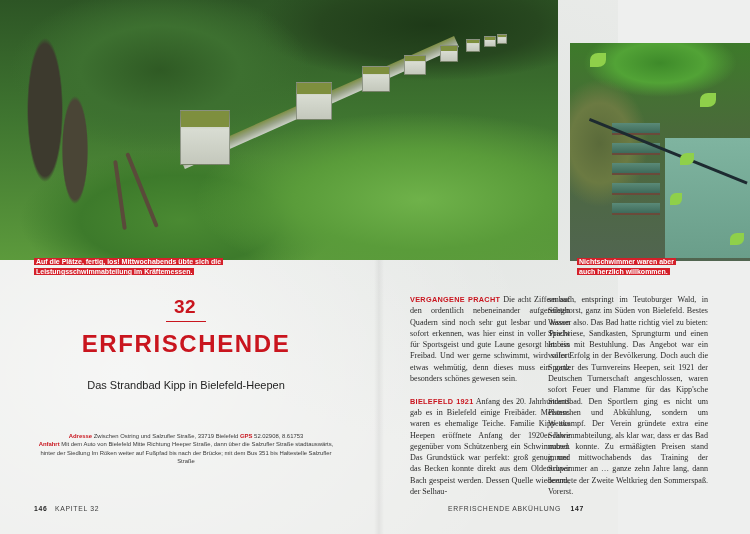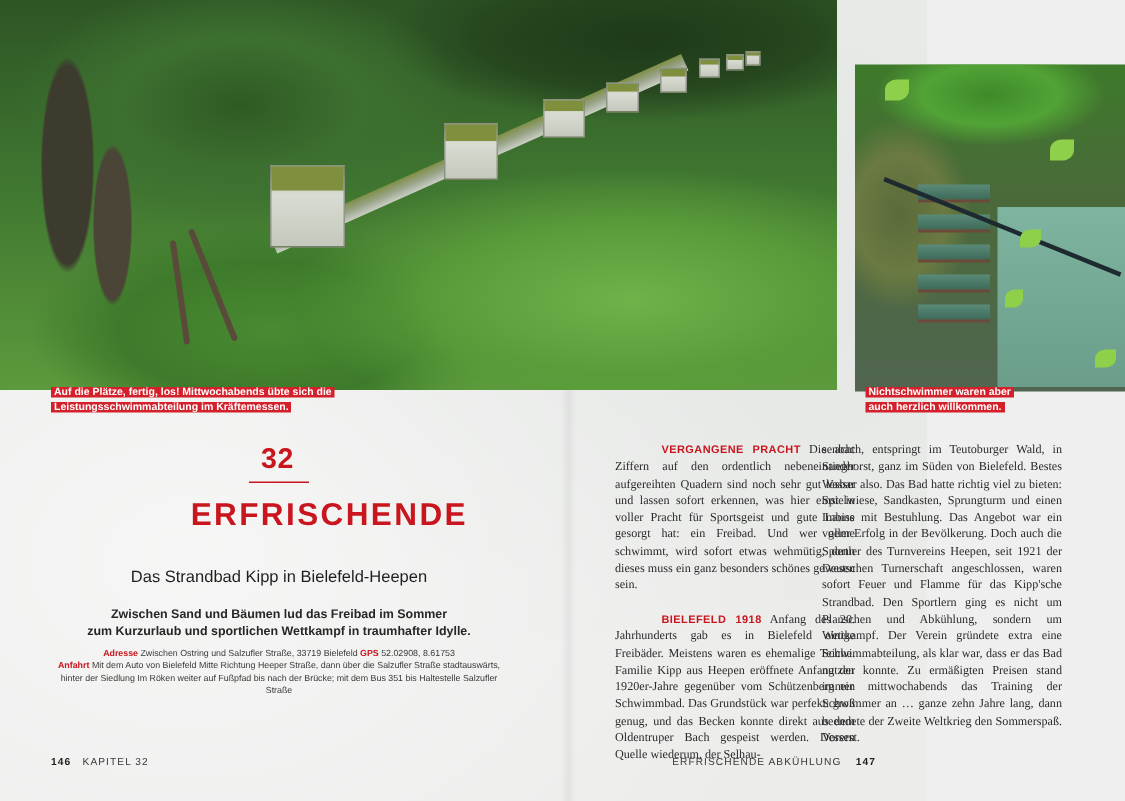--- a/index.html
+++ b/index.html
@@ -88,22 +88,22 @@
     
     .chapter-number {
       position: absolute; left: 120px; top: 296px; width: 130px; text-align: center;
       font-family: "Liberation Sans", sans-serif; font-weight: bold; font-size: 19px; color: #c9151e;
       letter-spacing: 0.5px;
     }
     .chapter-rule {
       position: absolute; left: 166px; top: 321px; width: 40px; height: 1px; background: #c9151e;
     }
     .chapter-title {
-      position: absolute; left: 60px; top: 333px; width: 252px; text-align: right;
-      font-family: "Liberation Sans", sans-serif; font-weight: bold; font-size: 21px; line-height: 21px;
+      position: absolute; left: 60px; top: 333px; width: 252px; text-align: center;
+      font-family: "Liberation Sans", sans-serif; font-weight: bold; font-size: 24px; line-height: 21px;
       color: #c9151e; letter-spacing: 1.6px;
     }
     .subtitle {
       position: absolute; left: 60px; top: 379px; width: 252px; text-align: center;
       font-size: 11px; color: #1e1e1e;
     }
     .teaser {
       position: absolute; left: 40px; top: 404px; width: 292px; text-align: center;
       font-size: 8.3px; font-weight: bold; line-height: 11.3px; color: #262626;
     }
@@ -118,21 +118,21 @@
       position: absolute; top: 294px; width: 160px;
       font-family: "Liberation Serif", serif; font-size: 8.1px; line-height: 11.3px; color: #2a2a2a;
       text-align: justify; hyphens: manual;
     }
     .col-1 { left: 410px; }
     .col-2 { left: 548px; }
     .col p { margin-bottom: 11.3px; }
     .col p:last-child { margin-bottom: 0; }
     .col .lead {
       font-family: "Liberation Sans", sans-serif; font-weight: bold; color: #c9151e;
-      font-size: 7.3px; letter-spacing: 0.3px; margin-left: 31px;
+      font-size: 7.3px; letter-spacing: 0.3px;
     }
 
     
     .folio {
       position: absolute; top: 505px; font-size: 6.8px; letter-spacing: 0.7px; color: #3a3a3a;
     }
     .folio .num { font-weight: bold; color: #1e1e1e; }
     .folio-left { left: 34px; }
     .folio-left .num { margin-right: 5px; }
     .folio-right { right: 34px; }
@@ -196,41 +196,37 @@
   <div class="caption caption-side">
     <span>Nichtschwimmer waren aber auch herzlich willkommen.</span>
   </div>
 
   <div class="chapter-number">32</div>
   <div class="chapter-rule"></div>
   <div class="chapter-title">
     <div>ERFRISCHENDE</div>
   </div>
   <div class="subtitle">Das Strandbad Kipp in Bielefeld-Heepen</div>
-  <div class="teaser">
-    <div>Zwischen Sand und Bäumen lud das Freibad im Sommer</div>
-    <div>zum Kurzurlaub und sportlichen Wettkampf in traumhafter Idylle.</div>
-  </div>
 
   <div class="info">
     <span class="lbl">Adresse</span>
     <span>Zwischen Ostring und Salzufler Straße, 33719 Bielefeld</span>
     <span class="lbl">GPS</span>
     <span>52.02908, 8.61753</span><br>
     <span class="lbl">Anfahrt</span>
     <span>Mit dem Auto von Bielefeld Mitte Richtung Heeper Straße, dann über die Salzufler Straße stadtauswärts, hinter der Siedlung Im Röken weiter auf Fußpfad bis nach der Brücke; mit dem Bus 351 bis Haltestelle Salzufler Straße</span>
   </div>
 
   <div class="col col-1">
     <p>
       <span class="lead">VERGANGENE PRACHT</span>
       <span>Die acht Ziffern auf den ordentlich nebeneinander aufgereihten Quadern sind noch sehr gut lesbar und lassen sofort erkennen, was hier einst in voller Pracht für Sportsgeist und gute Laune gesorgt hat: ein Freibad. Und wer gerne schwimmt, wird sofort etwas wehmütig, denn dieses muss ein ganz besonders schönes gewesen sein.</span>
     </p>
     <p>
-      <span class="lead">BIELEFELD 1918</span>
+      <span class="lead">BIELEFELD 1921</span>
       <span>Anfang des 20. Jahrhunderts gab es in Bielefeld einige Freibäder. Meistens waren es ehemalige Teiche. Familie Kipp aus Heepen eröffnete Anfang der 1920er-Jahre gegenüber vom Schützenberg ein Schwimmbad. Das Grundstück war perfekt: groß genug, und das Becken konnte direkt aus dem Oldentruper Bach gespeist werden. Dessen Quelle wiederum, der Selhau-</span>
     </p>
   </div>
   <div class="col col-2">
     <p>senbach, entspringt im Teutoburger Wald, in Stieghorst, ganz im Süden von Bielefeld. Bestes Wasser also. Das Bad hatte richtig viel zu bieten: Spielwiese, Sandkasten, Sprungturm und einen Imbiss mit Bestuhlung. Das Angebot war ein voller Erfolg in der Bevölkerung. Doch auch die Sportler des Turnvereins Heepen, seit 1921 der Deutschen Turnerschaft angeschlossen, waren sofort Feuer und Flamme für das Kipp'sche Strandbad. Den Sportlern ging es nicht um Planschen und Abkühlung, sondern um Wettkampf. Der Verein gründete extra eine Schwimmabteilung, als klar war, dass er das Bad nutzen konnte. Zu ermäßigten Preisen stand immer mittwochabends das Training der Schwimmer an … ganze zehn Jahre lang, dann beendete der Zweite Weltkrieg den Sommerspaß. Vorerst.</p>
   </div>
 
   <div class="folio folio-left">
     <span class="num">146</span>
     <span>KAPITEL 32</span>

